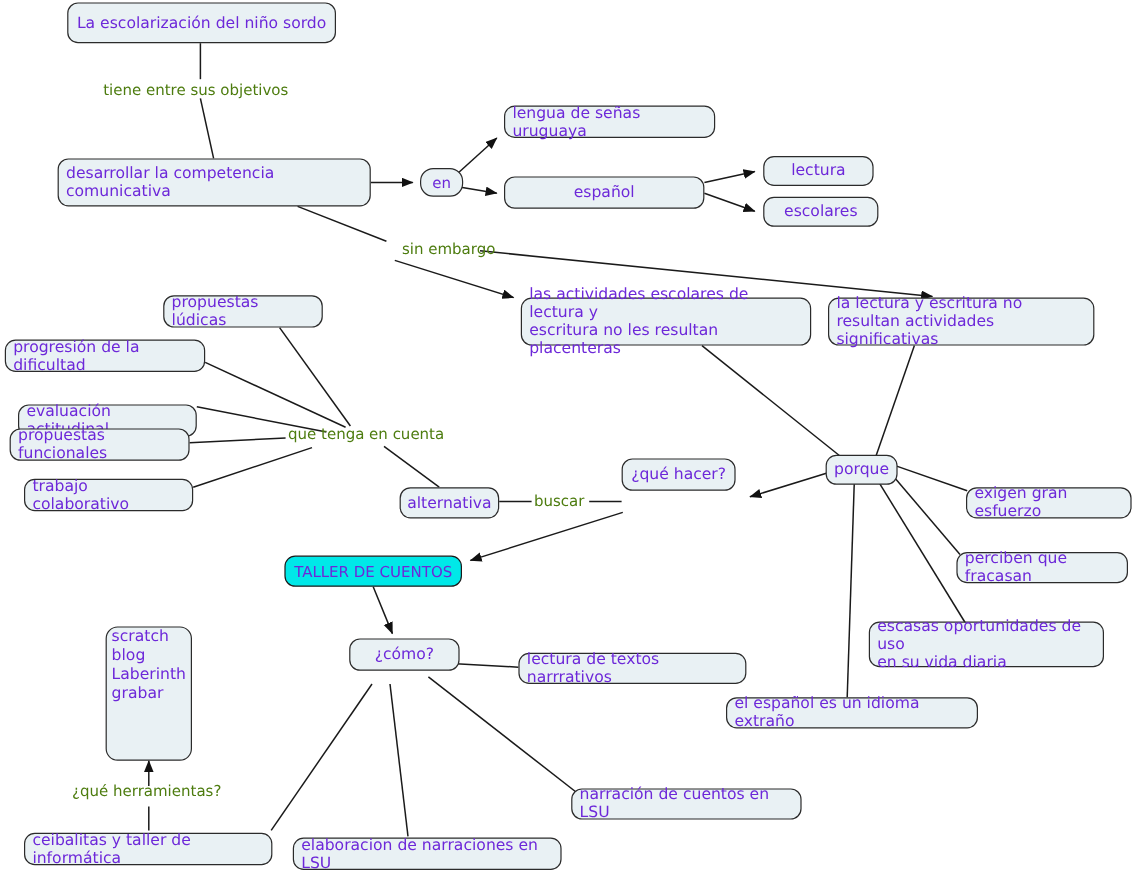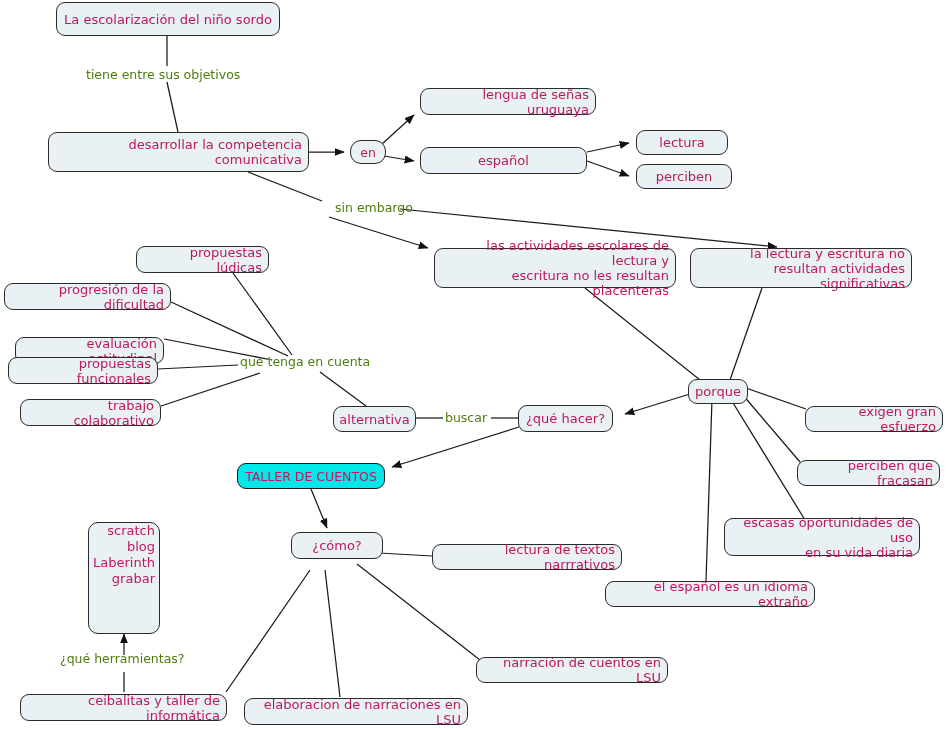--- a/index.html
+++ b/index.html
@@ -25,25 +25,25 @@
     width: 948px;
     height: 729px;
     pointer-events: none;
   }
   .node {
     position: absolute;
     box-sizing: border-box;
     border: 1.3px solid #2b2b2b;
     border-radius: 9px;
     background: #e9f1f4;
-    color: #be185d;
+    color: #6d28d9;
     display: flex;
     align-items: center;
     justify-content: center;
-    text-align: right;
+    text-align: left;
     font-size: 13px;
     line-height: 15px;
     padding: 2px 6px;
     white-space: pre-line;
     z-index: 5;
   }
   .node.pill {
     border-radius: 11px;
   }
   .node.highlight {
@@ -145,21 +145,21 @@
   <div class="node" style="left:48px; top:132px; width:261px; height:40px;">desarrollar la competencia comunicativa</div>
 
   <div class="node pill" style="left:350px; top:140px; width:36px; height:24px; font-size:12.5px;">en</div>
 
   <div class="node" style="left:420px; top:88px; width:176px; height:27px;">lengua de señas uruguaya</div>
 
   <div class="node" style="left:420px; top:147px; width:167px; height:27px;">español</div>
 
   <div class="node" style="left:636px; top:130px; width:92px; height:25px;">lectura</div>
 
-  <div class="node" style="left:636px; top:164px; width:96px; height:25px;">perciben</div>
+  <div class="node" style="left:636px; top:164px; width:96px; height:25px;">escolares</div>
 
   <div class="edge-label" style="left:320px; top:201px;margin-left:15px;">sin embargo</div>
 
   <div class="node" style="left:434px; top:248px; width:242px; height:40px;">las actividades escolares de lectura y
 escritura no les resultan placenteras</div>
 
   <div class="node" style="left:690px; top:248px; width:222px; height:40px;">la lectura y escritura no
 resultan actividades significativas</div>
 
   <div class="node" style="left:136px; top:246px; width:133px; height:27px;">propuestas lúdicas</div>
@@ -171,21 +171,21 @@
   <div class="node" style="left:8px; top:357px; width:150px; height:27px;">propuestas funcionales</div>
 
   <div class="node" style="left:20px; top:399px; width:141px; height:27px;">trabajo colaborativo</div>
 
   <div class="edge-label" style="left:240px; top:355px;">que tenga en cuenta</div>
 
   <div class="node" style="left:333px; top:406px; width:83px; height:26px;">alternativa</div>
 
   <div class="edge-label" style="left:445px; top:411px;">buscar</div>
 
-  <div class="node" style="left:518px; top:405px; width:95px; height:27px;">¿qué hacer?</div>
+  <div class="node" style="left:518px; top:382px; width:95px; height:27px;">¿qué hacer?</div>
 
   <div class="node" style="left:688px; top:379px; width:60px; height:25px;">porque</div>
 
   <div class="node" style="left:805px; top:406px; width:138px; height:26px;">exigen gran esfuerzo</div>
 
   <div class="node" style="left:797px; top:460px; width:143px; height:26px;">perciben que fracasan</div>
 
   <div class="node" style="left:724px; top:518px; width:196px; height:38px;">escasas oportunidades de uso
 en su vida diaria</div>
 

